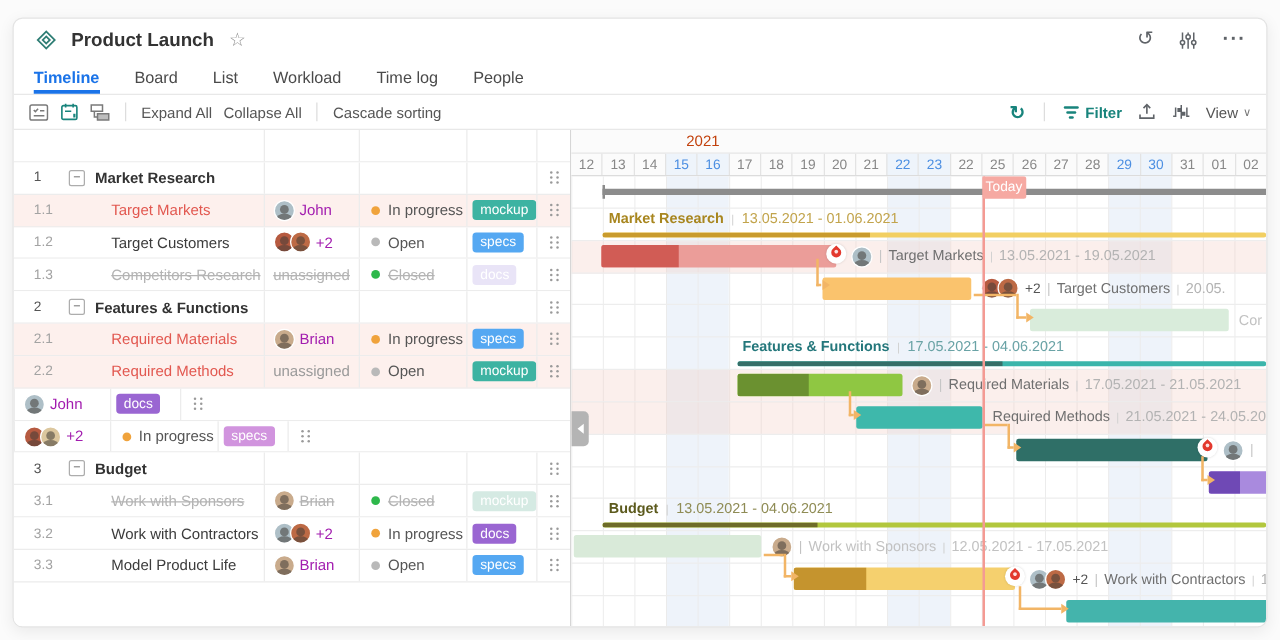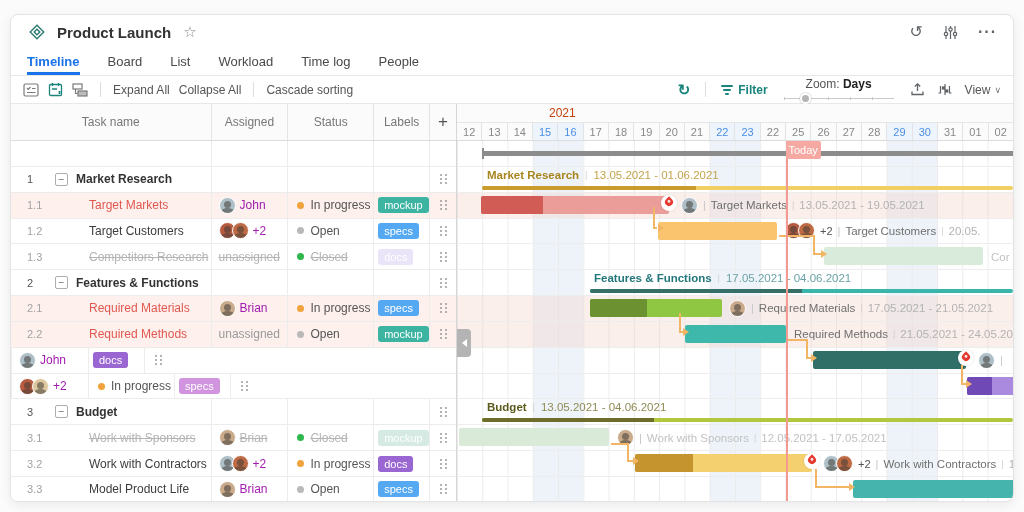--- a/index.html
+++ b/index.html
@@ -211,28 +211,20 @@
       <span class="tbtn teal refresh">↻</span>
       <span class="sep"></span>
       <span class="tbtn teal">
         <span class="filter-icon">
               <i></i>
               <i></i>
               <i></i>
             </span>
         <b>Filter</b>
       </span>
-      <div class="zoomctl">
-        <span class="zl"><span>Zoom:</span> <b>Days</b></span>
-        <div class="slider">
-          <div class="track"></div>
-              <div class="ticks"></div>
-          <div class="knob"></div>
-        </div>
-      </div>
       <span class="tbtn">
         <svg width="15" height="15" viewBox="0 0 15 15" fill="none" stroke="#5f6368" stroke-width="1.3">
               <path d="M7.5 9V2"></path>
               <path d="M4.8 4.5L7.5 1.8l2.7 2.7"></path>
               <path d="M2 9.5v3h11v-3"></path>
             </svg>
       </span>
       <span class="tbtn">
         <svg width="16" height="13" viewBox="0 0 16 13" fill="none" stroke="#5f6368" stroke-width="1.2">
               <path d="M3.5 3v7H1.5M3.5 10h-2"></path>
@@ -245,27 +237,20 @@
       <span class="viewbtn">
         <span>View</span>
         <span class="caret">∨</span>
       </span>
     </div>
   </div>
 
   <div class="main">
 
     <div class="table-pane">
-      <div class="t-header">
-        <div class="hc-name">Task name</div>
-        <div class="hc-assigned">Assigned</div>
-        <div class="hc-status">Status</div>
-        <div class="hc-labels">Labels</div>
-        <div class="hc-add">+</div>
-      </div>
       <div class="t-body">
 
         <div class="t-row">
           <div class="c-name"></div>
               <div class="c-assigned"></div>
               <div class="c-status"></div>
               <div class="c-labels"></div>
               <div class="c-kebab"></div>
         </div>
 

